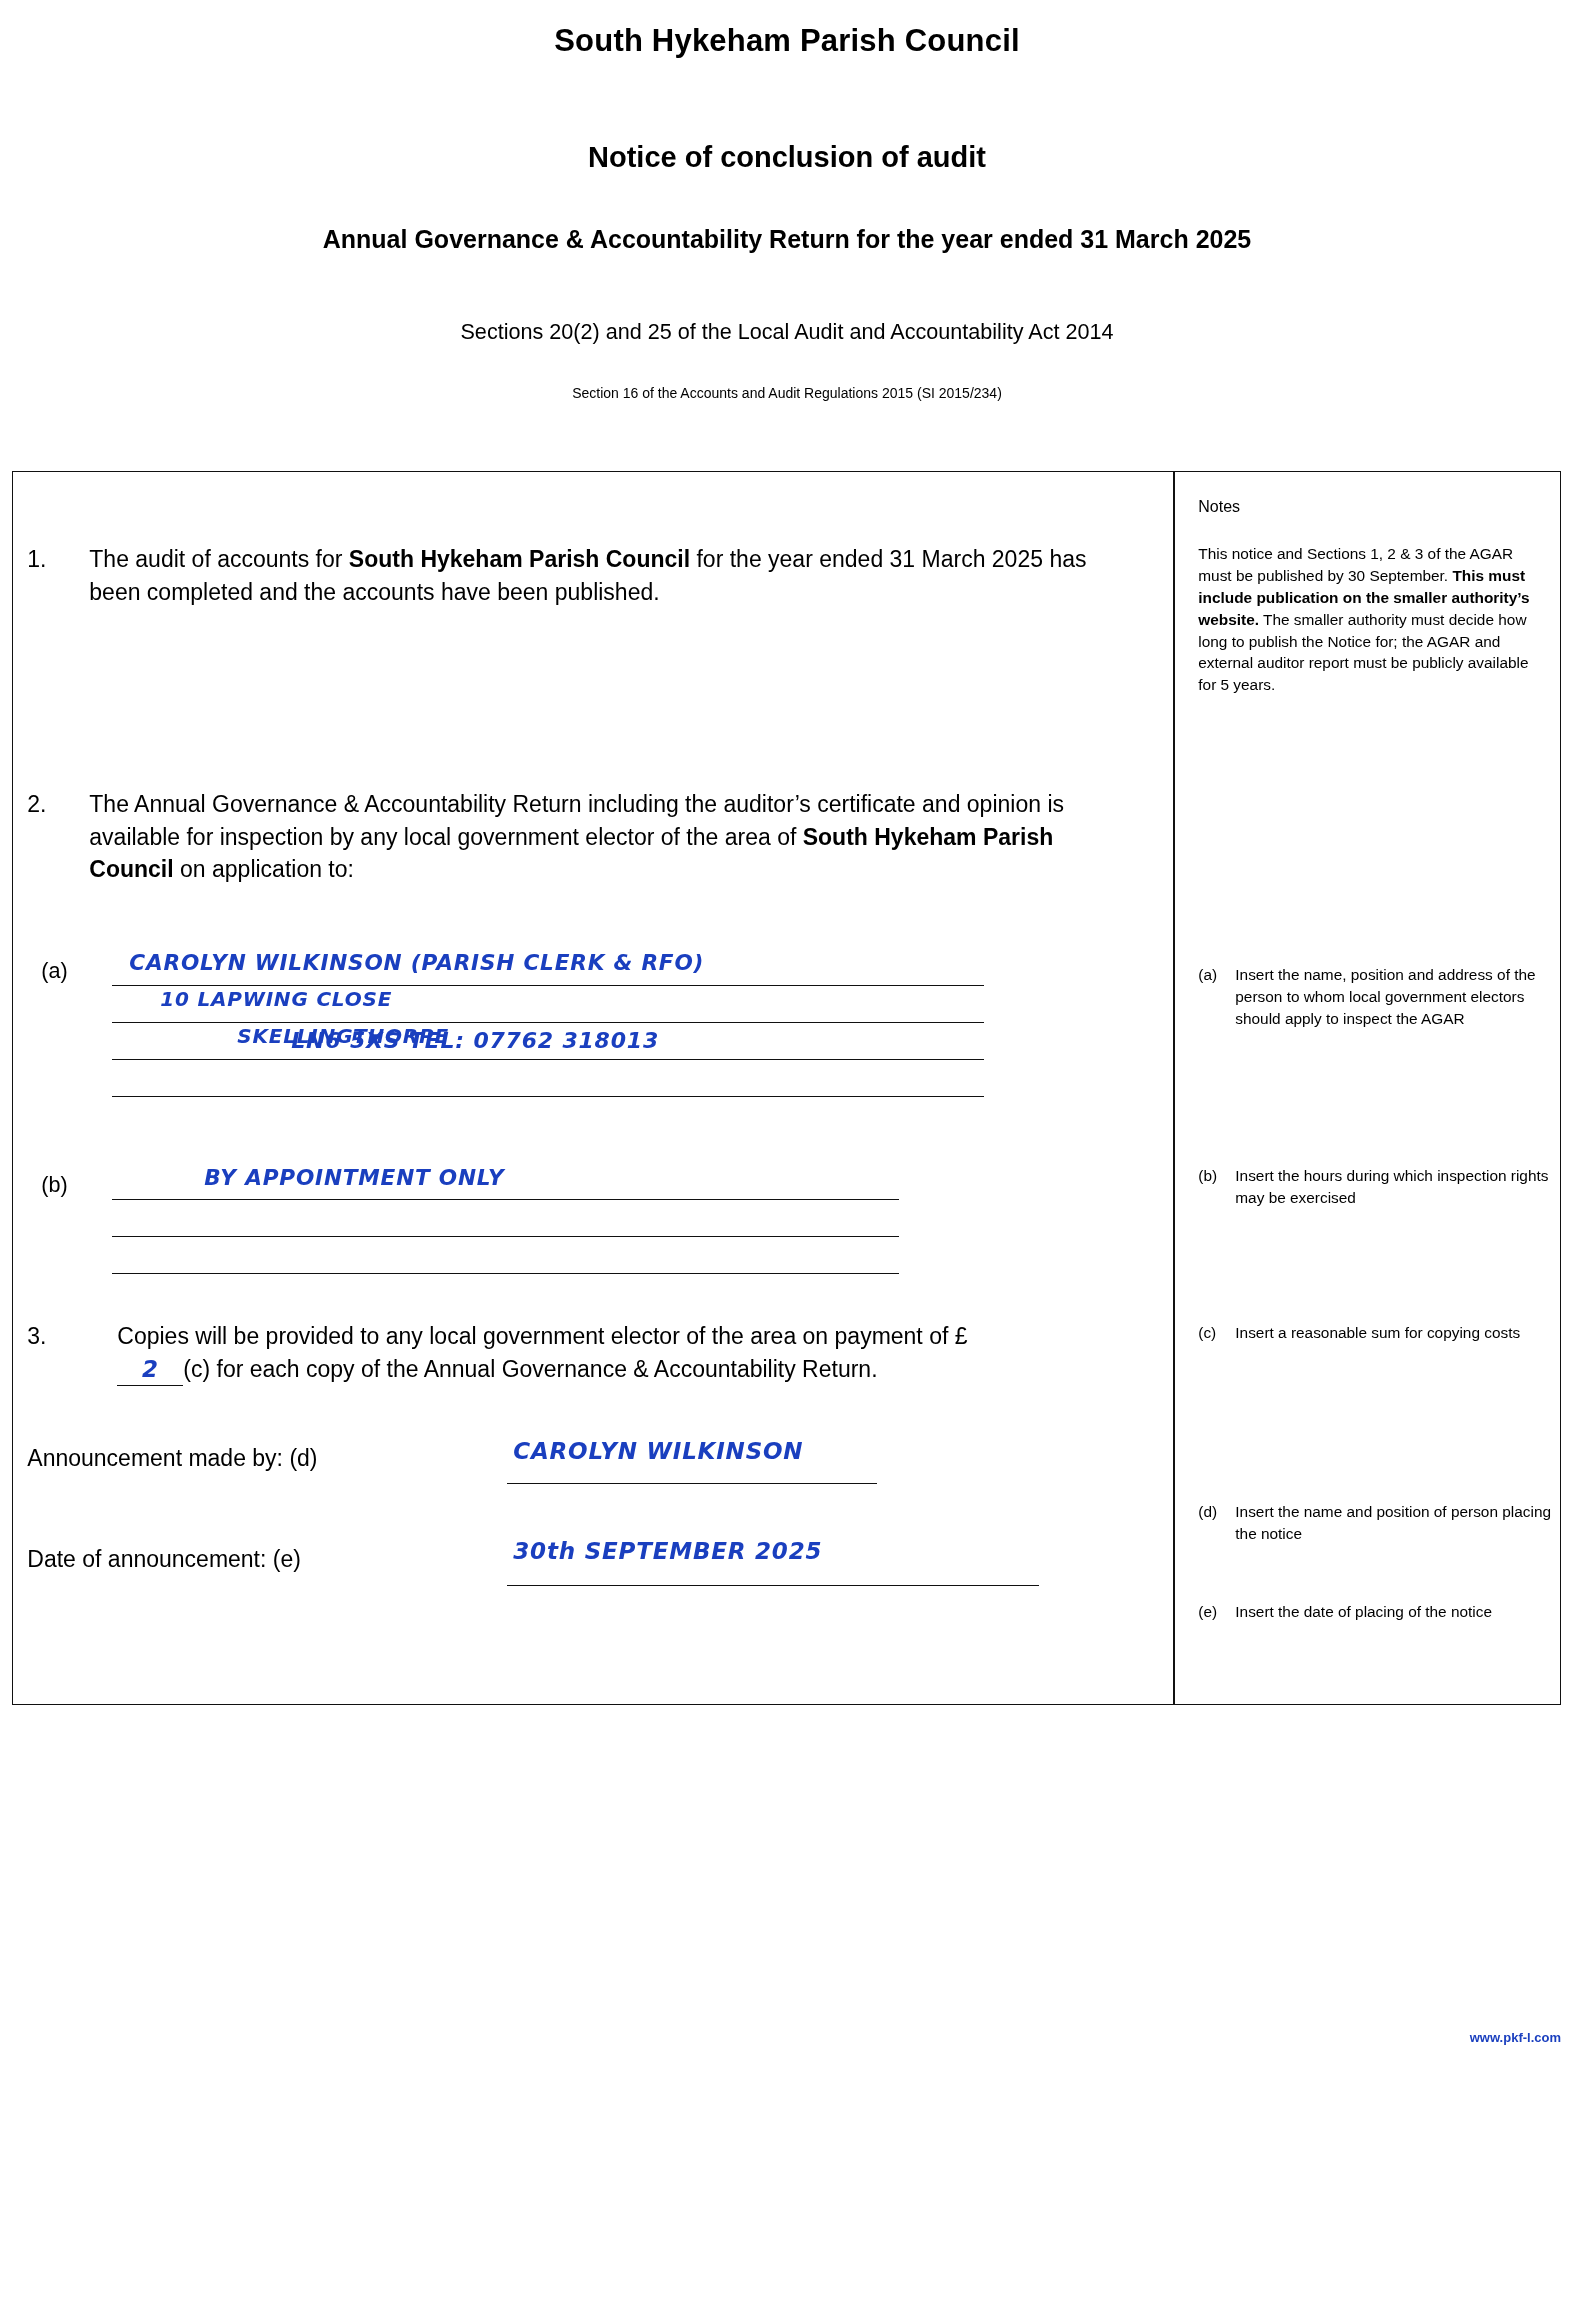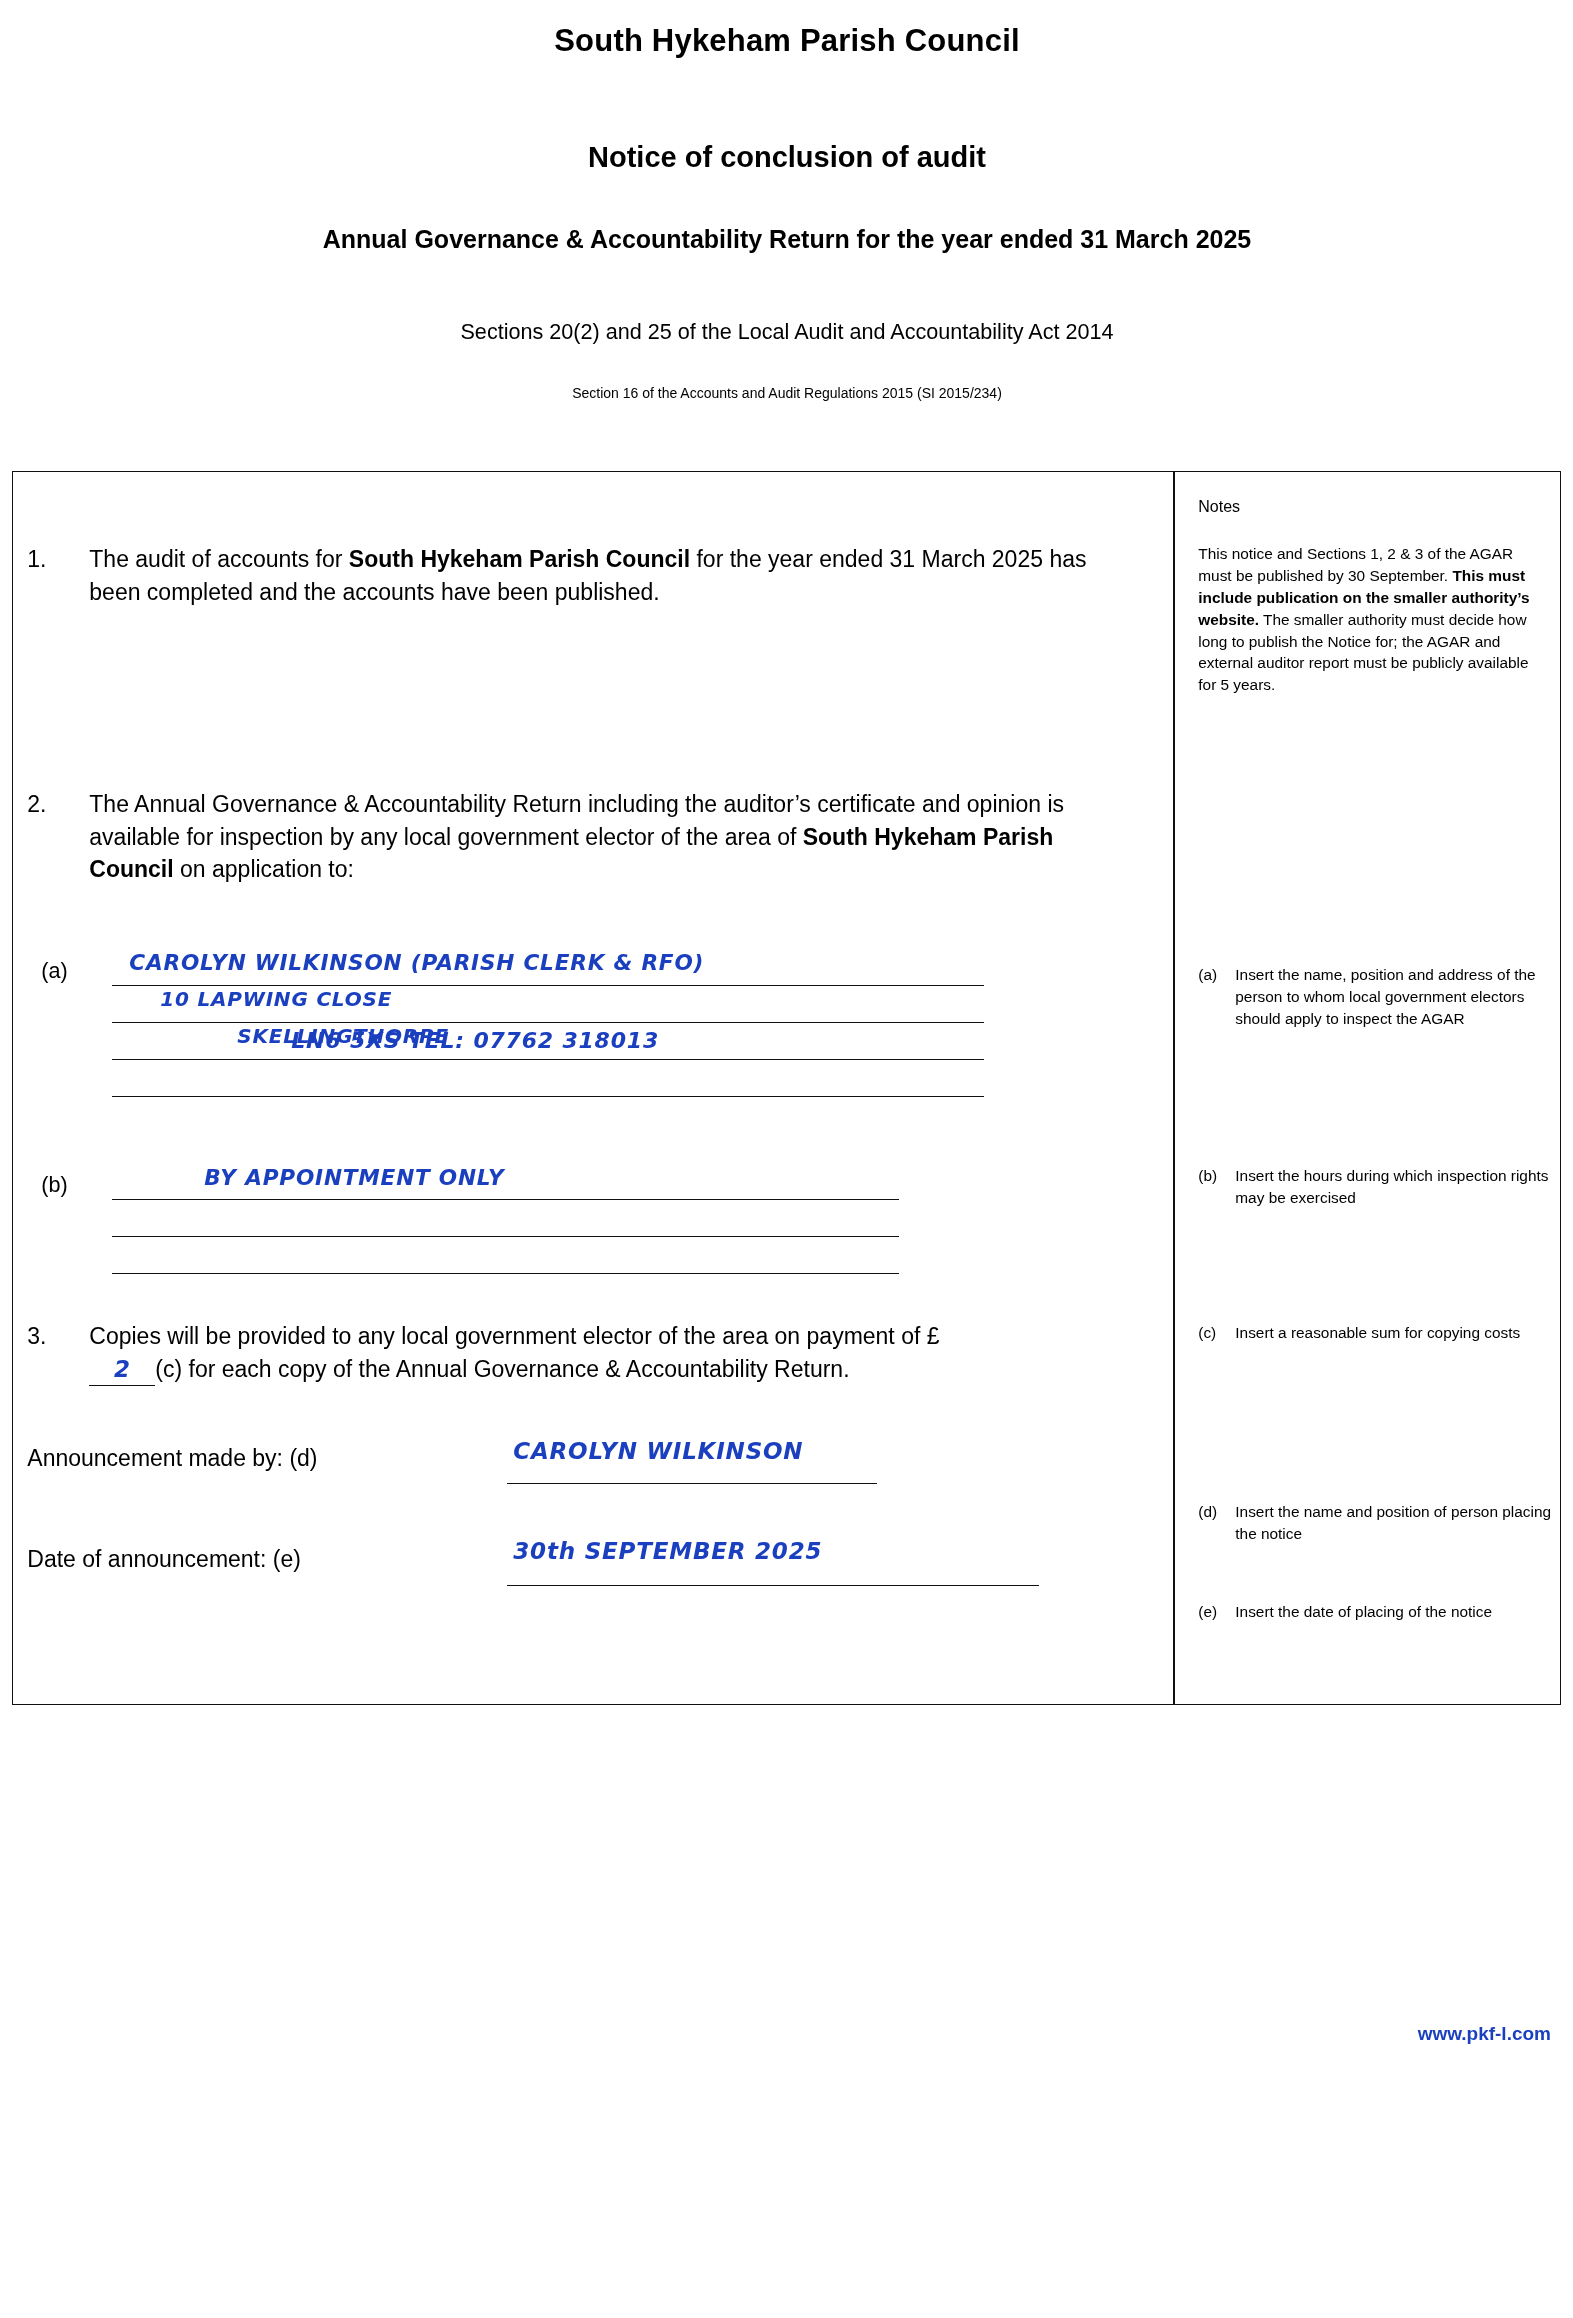--- a/index.html
+++ b/index.html
@@ -181,24 +181,24 @@
   }
   .ann-line {
     position: absolute;
     border-bottom: 1.5px solid #111111;
     height: 1.5px;
   }
 
   
   .footer-link {
     position: absolute;
-    right: 23px;
+    right: 13px;
     bottom: 18.5px;
     color: #1a3fbf;
-    font-size: 19px;
+    font-size: 13px;
     font-weight: bold;
     text-decoration: none;
   }
 </style>
 </head>
 <body>
 
 <div class="page">
 
   <div class="header">
@@ -244,21 +244,21 @@
         <div class="sub-label" style="top:700px;">(b)</div>
         <div class="fill-lines" style="left:99px; top:691px; width:787px;">
           <div class="fill-line"></div>
           <div class="fill-line"></div>
           <div class="fill-line"></div>
         </div>
         <div class="hand" style="left:191px; top:693px; font-size:21.6px;">BY APPOINTMENT ONLY</div>
 
         <div class="item" style="left:0; top:848px;">
           <div class="item-num">3.</div>
-          <div class="item-text" style="width:910px;">
+          <div class="item-text" style="width:910px;margin-left:28px;">
             <span>Copies will be provided to any local government elector of the area on payment of £</span><span style="display:inline-block;width:66px;border-bottom:1.5px solid #111;text-align:center;"><span class="hand" style="position:static;font-size:23px;">2</span></span><span>(c) for each copy of the Annual Governance &amp; Accountability Return.</span>
           </div>
         </div>
 
         <div class="ann-row" style="top:973px;">Announcement made by: (d)</div>
         <div class="ann-line" style="left:494px; top:1009px; width:370px;"></div>
         <div class="hand" style="left:500px; top:966px; font-size:23px;">CAROLYN WILKINSON</div>
 
         <div class="ann-row" style="top:1074px;">Date of announcement: (e)</div>
         <div class="ann-line" style="left:494px; top:1111px; width:532px;"></div>

